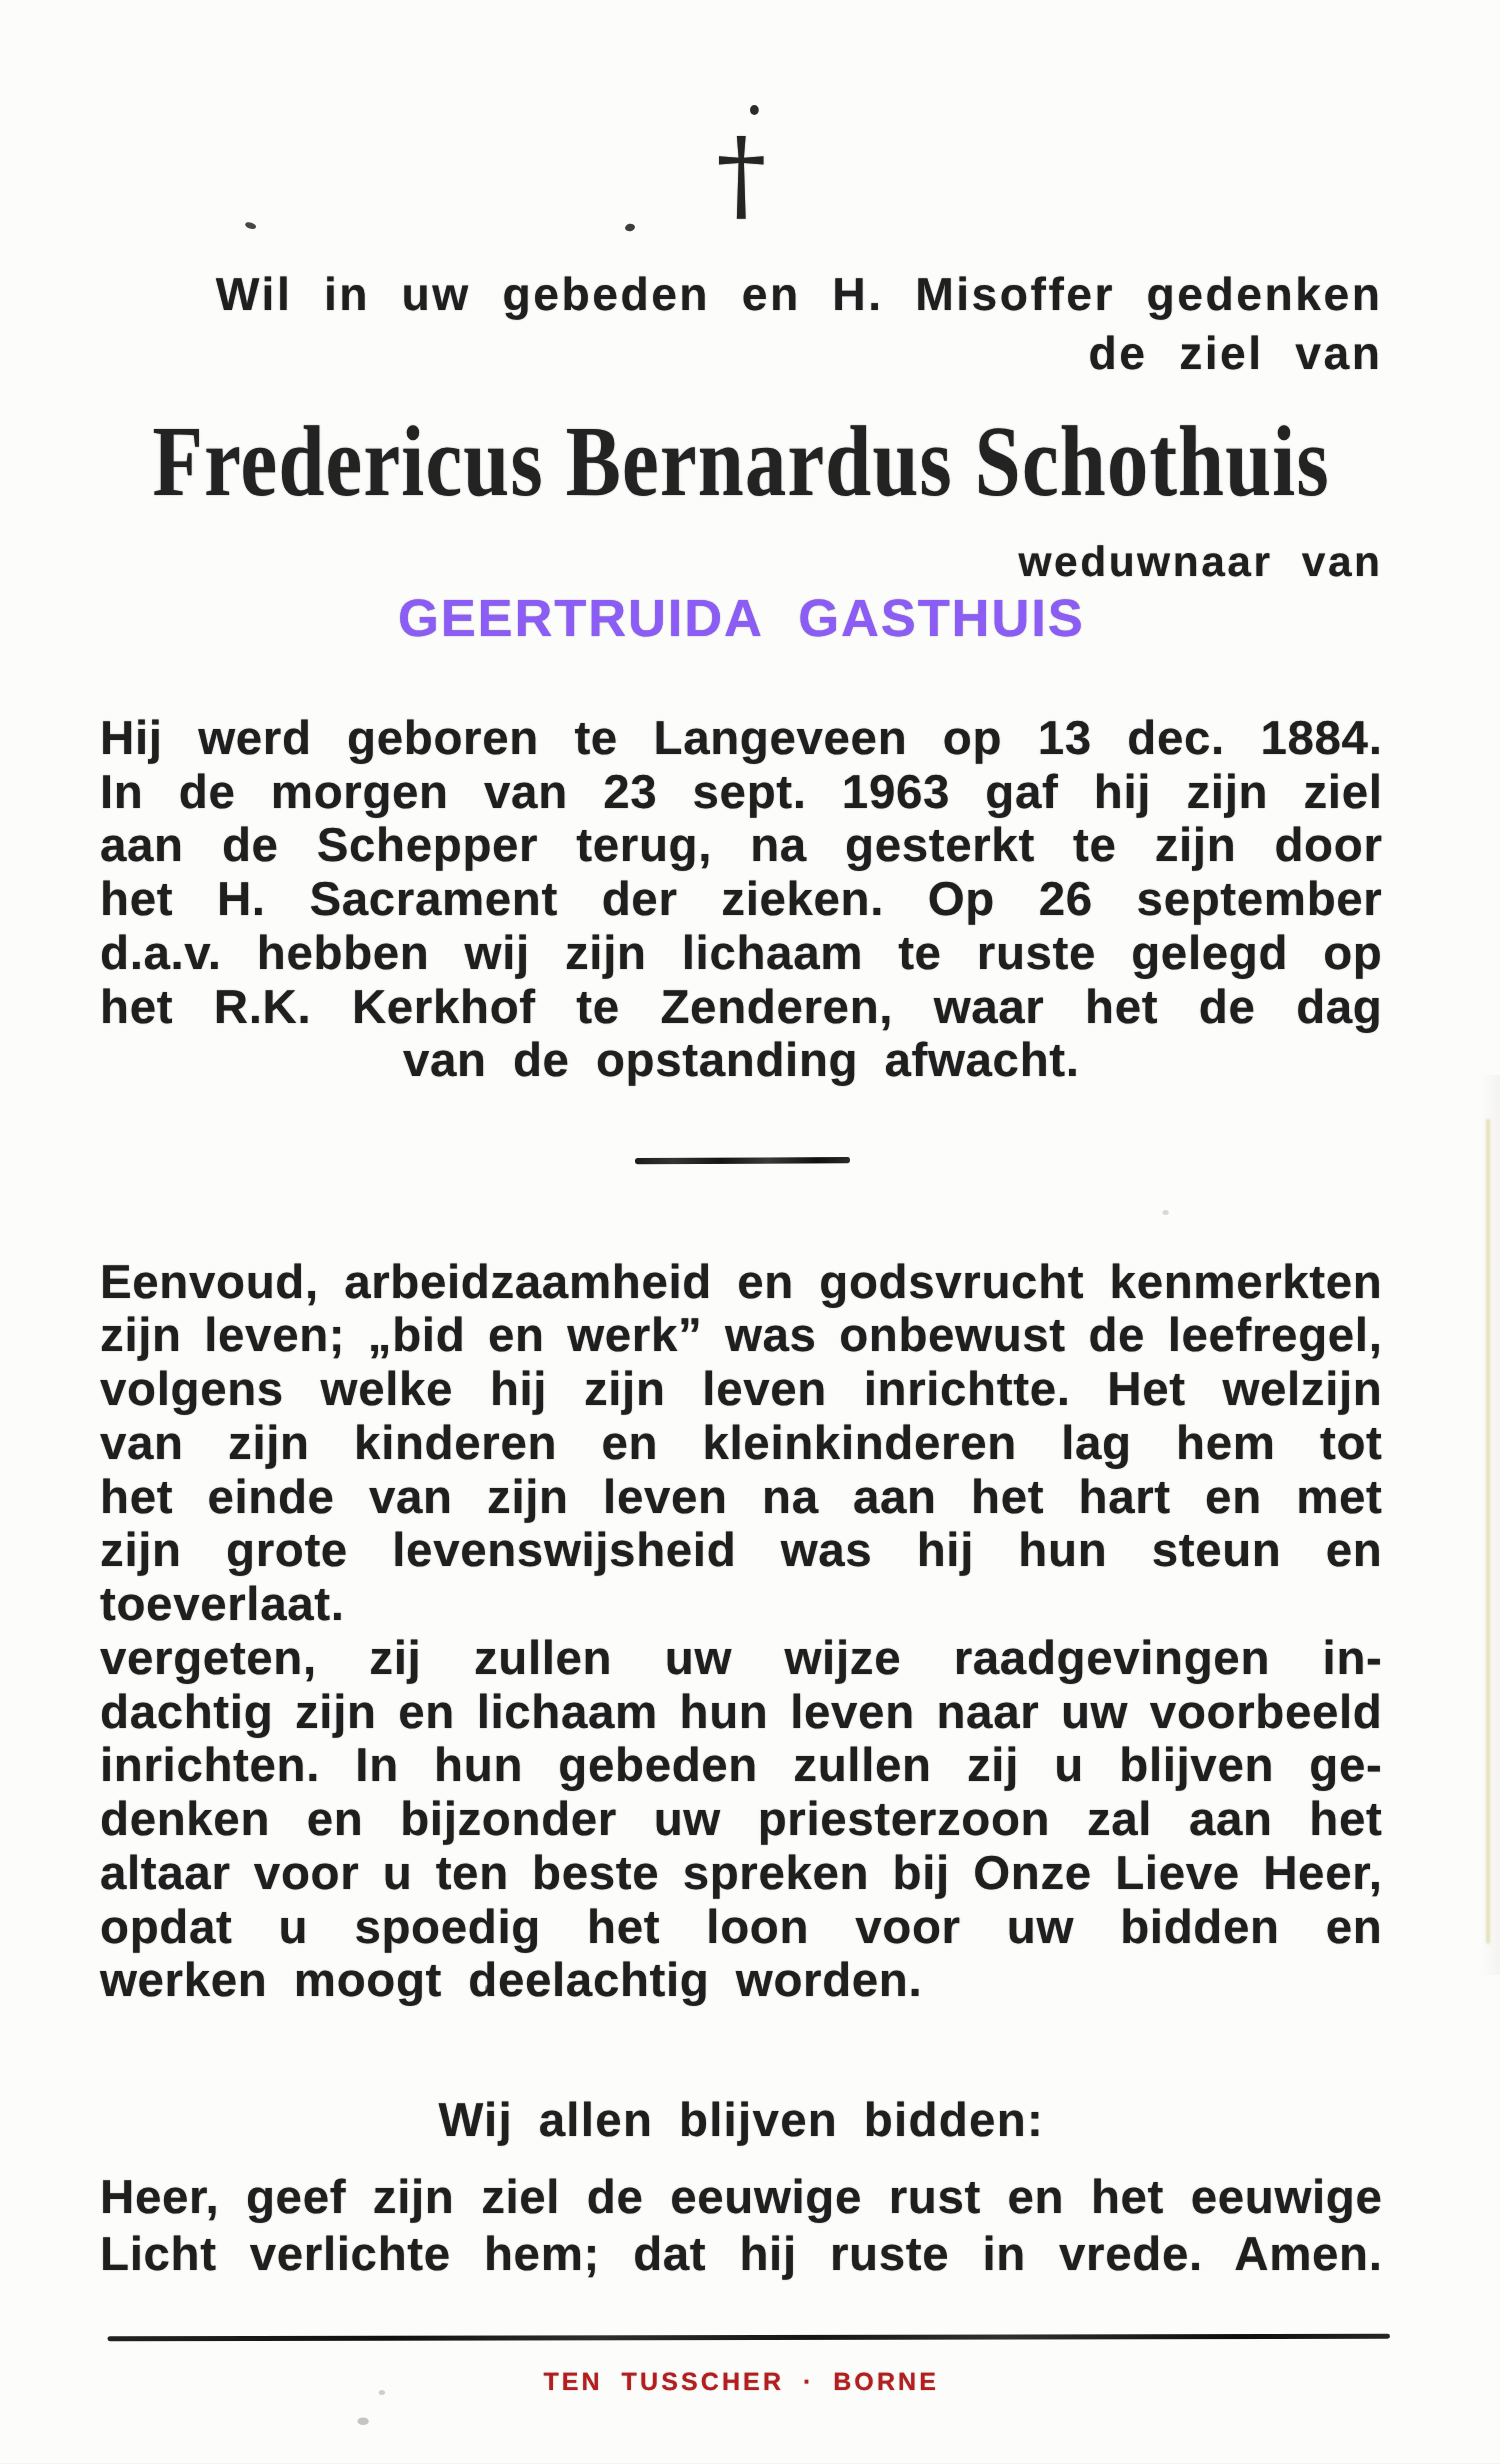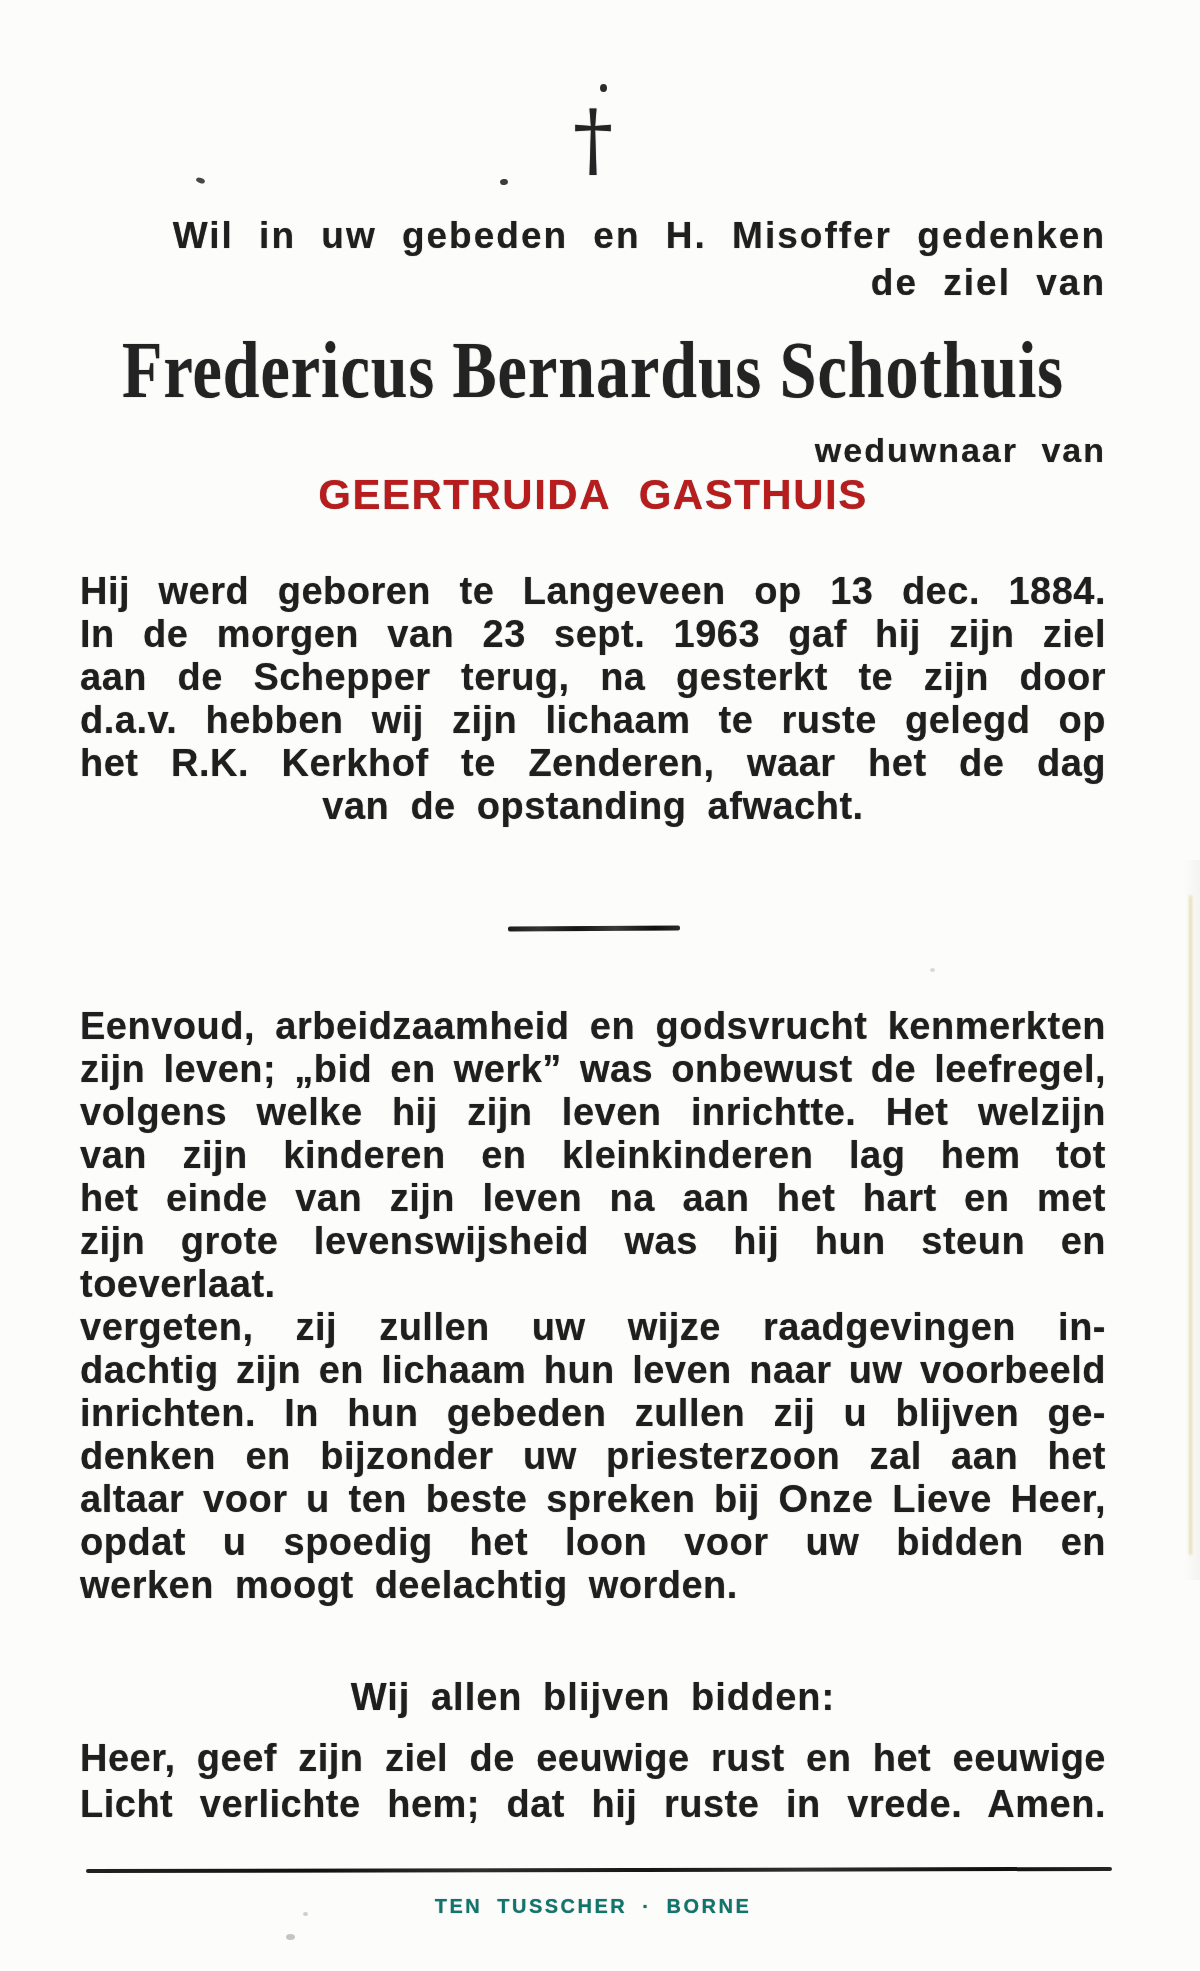--- a/index.html
+++ b/index.html
@@ -33,21 +33,21 @@
     transform:scaleY(1.22); transform-origin:50% 0;
   }
   .relation {
     top:432px; text-align:right;
     font-size:34px; line-height:36px; font-weight:bold;
     letter-spacing:2px; word-spacing:12px;
   }
   .spouse {
     top:472px; text-align:center;
     font-size:42px; line-height:46px; font-weight:bold;
-    letter-spacing:1.5px; word-spacing:16px; color:#b91c1c;
+    letter-spacing:1.5px; word-spacing:16px; color:#8b5cf6;
   }
 
   .para .line {
     font-size:38px; line-height:43px; font-weight:bold;
     letter-spacing:0.5px;
   }
   .j { text-align:justify; text-align-last:justify; }
   .c { text-align:center; word-spacing:10px; }
   .l { text-align:left; word-spacing:10px; }
 
@@ -70,21 +70,21 @@
   .prayer .line { line-height:46px; }
 
   .rule {
     position:absolute; left:86px; top:1868px; width:1026px; height:4px;
     background:linear-gradient(90deg,#222 0%,#111 22%,#2e2e2e 38%,#161616 55%,#303030 70%,#0f0f0f 88%,#262626 100%);
     transform:rotate(-0.12deg); border-radius:2px;
   }
   .printer {
     top:1894px; text-align:center;
     font-size:20px; line-height:24px; font-weight:bold;
-    letter-spacing:2.5px; word-spacing:7px; color:#0f766e;
+    letter-spacing:2.5px; word-spacing:7px; color:#b91c1c;
   }
 
   
   .speck { position:absolute; border-radius:50%; }
   .sp1 { left:600px; top:84px;  width:7px; height:8px; background:#2b2b2b; }
   .sp2 { left:196px; top:178px; width:9px; height:5px; background:#474747; transform:rotate(18deg); }
   .sp3 { left:500px; top:179px; width:8px; height:6px; background:#3d3d3d; transform:rotate(-12deg); }
   .sp4 { left:388px; top:1588px; width:5px; height:5px; background:rgba(0,0,0,0.40); }
   .sp5 { left:286px; top:1934px; width:9px; height:6px; background:rgba(0,0,0,0.22); }
   .sp6 { left:303px; top:1912px; width:5px; height:4px; background:rgba(0,0,0,0.18); }
@@ -123,20 +123,21 @@
   <h1 class="col name txt">Fredericus Bernardus Schothuis</h1>
 
   <div class="col relation txt">weduwnaar van</div>
 
   <div class="col spouse txt">GEERTRUIDA GASTHUIS</div>
 
   <div class="col para p1">
     <div class="line j txt">Hij werd geboren te Langeveen op 13 dec. 1884.</div>
     <div class="line j txt">In de morgen van 23 sept. 1963 gaf hij zijn ziel</div>
     <div class="line j txt">aan de Schepper terug, na gesterkt te zijn door</div>
+    <div class="line j txt">het H. Sacrament der zieken. Op 26 september</div>
     <div class="line j txt">d.a.v. hebben wij zijn lichaam te ruste gelegd op</div>
     <div class="line j txt">het R.K. Kerkhof te Zenderen, waar het de dag</div>
     <div class="line c txt">van de opstanding afwacht.</div>
   </div>
 
   <div class="divider"></div>
 
   <div class="col para p2">
     <div class="line j txt">Eenvoud, arbeidzaamheid en godsvrucht kenmerkten</div>
     <div class="line j txt">zijn leven; „bid en werk” was onbewust de leefregel,</div>

